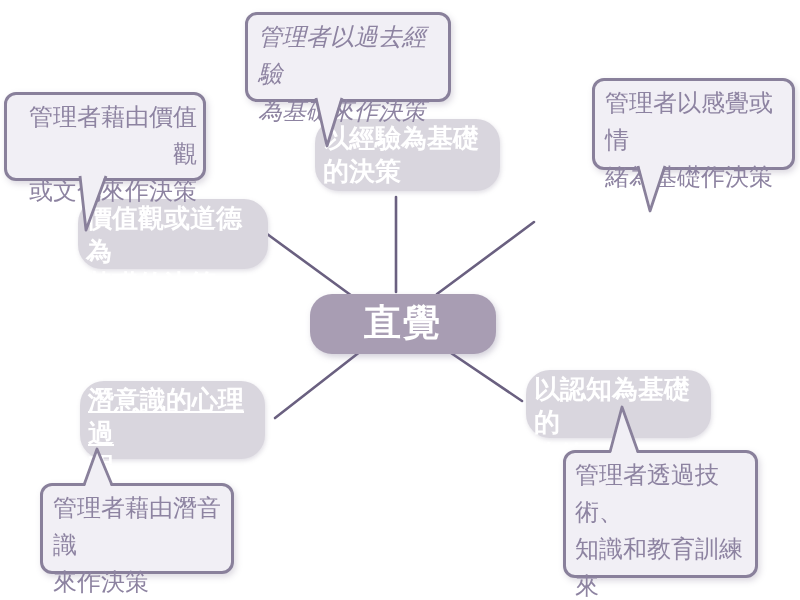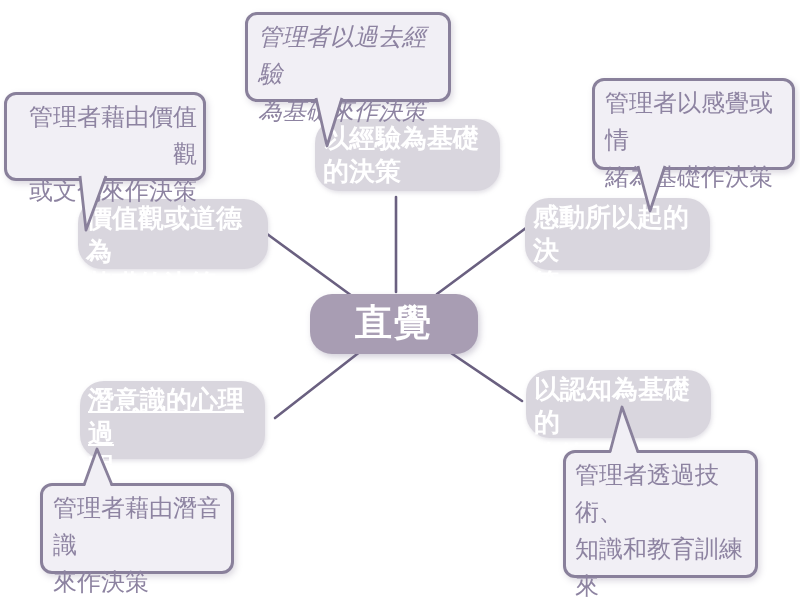--- a/index.html
+++ b/index.html
@@ -40,21 +40,21 @@
     stroke-width: 2.8;
     stroke-linejoin: round;
     fill: none;
   }
 
   .center-node {
     position: absolute;
     z-index: 2;
     left: 310px;
     top: 294px;
-    width: 168px;
+    width: 186px;
     height: 60px;
     border-radius: 22px;
     background: var(--center-fill, #a89db3);
     color: var(--center-text, #ffffff);
     font-size: 37px;
     font-weight: bold;
     line-height: 58px;
     text-align: center;
     letter-spacing: 2px;
     box-shadow: 2px 3px 6px rgba(130, 120, 150, 0.35);
@@ -112,22 +112,20 @@
     <line class="connector" x1="448" y1="351" x2="522" y2="401"></line>
     <line class="connector" x1="361" y1="351" x2="275" y2="418"></line>
   </svg>
 
   <div class="center-node">直覺</div>
 
   <div class="branch-label" id="label-values">價值觀或道德為
 基礎的決策</div>
   <div class="branch-label" id="label-experience">以經驗為基礎
 的決策</div>
-  <div class="branch-label" id="label-emotion">感動所以起的決
-策</div>
   <div class="branch-label" id="label-cognition">以認知為基礎的
 決策</div>
   <div class="branch-label" id="label-subconscious">潛意識的心理過
 程</div>
 
   <div class="callout" id="callout-values">管理者藉由價值觀
 或文化來作決策</div>
   <div class="callout" id="callout-experience">管理者以過去經驗
 為基礎來作決策</div>
   <div class="callout" id="callout-emotion">管理者以感覺或情

